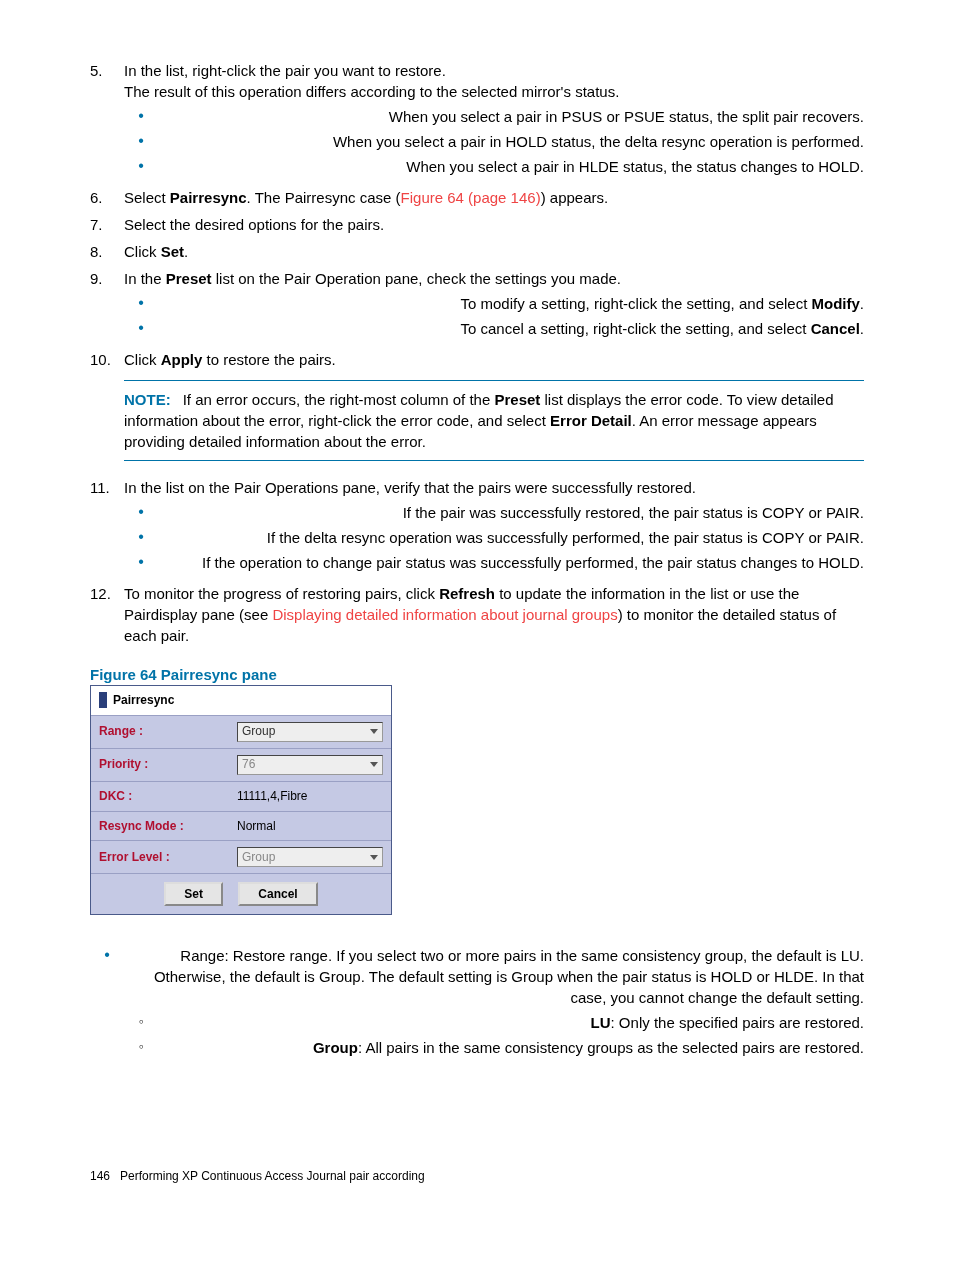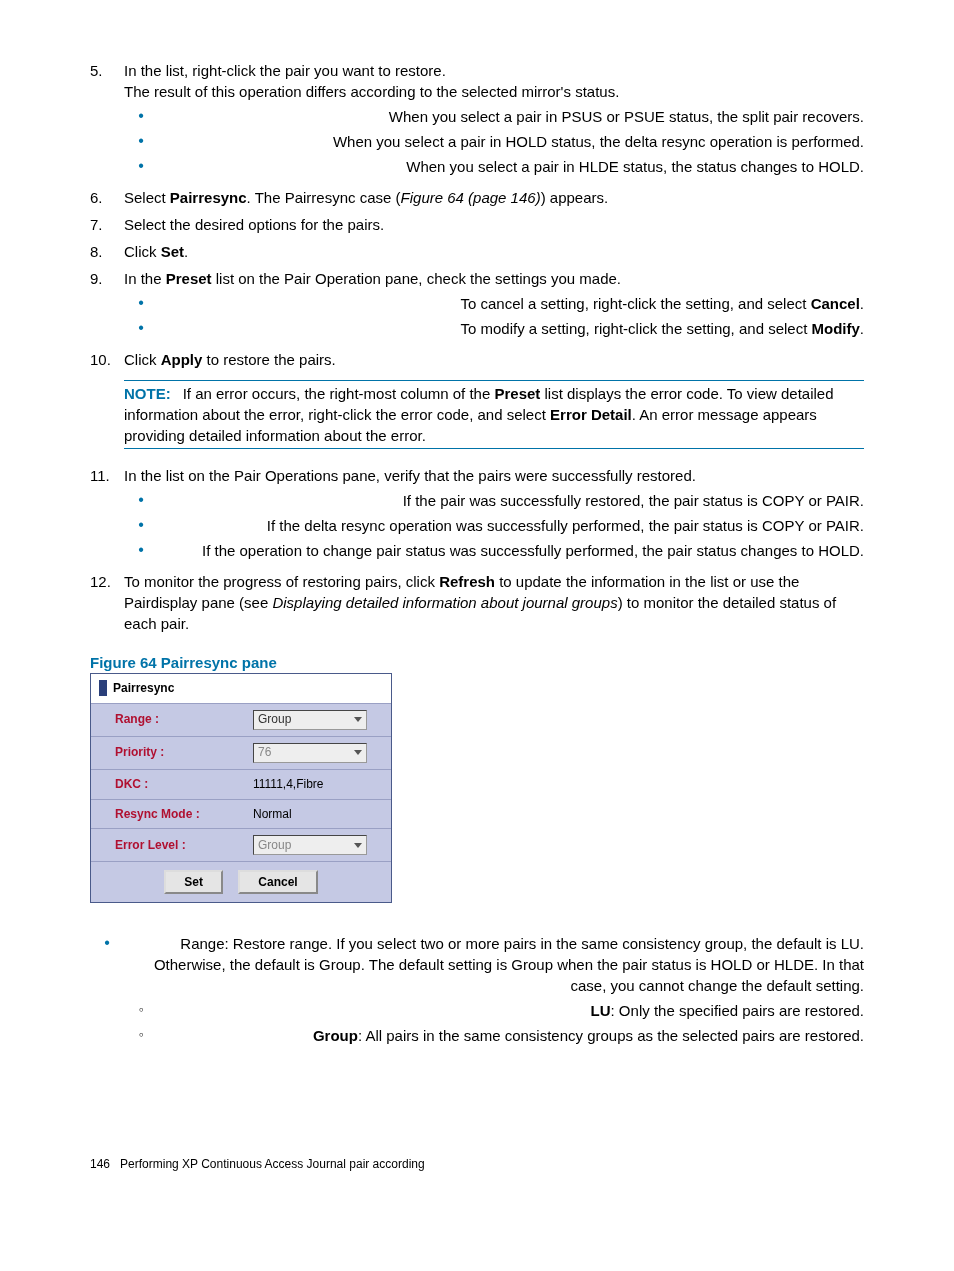--- a/index.html
+++ b/index.html
@@ -66,26 +66,26 @@
     content: "◦";
     color: #333;
     font-size: 14px;
     width: 34px;
     flex-shrink: 0;
     text-align: center;
     line-height: 1.3;
   }
   ul.subsub > li > .txt { flex: 1; }
 
-  .link { color: #000000; font-style: italic; }
+  .link { color: #ef4444; }
   .bold { font-weight: bold; }
   .note-block {
     border-top: 1px solid #0073a8;
     border-bottom: 1px solid #0073a8;
-    padding: 2px 0;
+    padding: 8px 0;
     margin: 10px 0;
   }
   .note-label { color: #0073a8; font-weight: bold; margin-right: 12px; }
 
   .fig-caption { color: #0073a8; font-weight: bold; margin: 18px 0 0 0; font-size: 15px; }
 
   
   .dialog {
     width: 300px;
     border: 1px solid #4a5a8a;
@@ -100,21 +100,21 @@
     border-bottom: 1px solid #9aa0c4;
     display: flex;
     align-items: center;
     font-weight: bold;
     color: #000;
   }
   .dialog .titlebar .bar {
     width: 8px; height: 16px; background: #2a3f7a; margin-right: 6px;
   }
   .dialog table { width: 100%; border-collapse: collapse; }
-  .dialog td { padding: 6px 24px; border-bottom: 1px solid #9aa0c4; }
+  .dialog td { padding: 6px 8px; border-bottom: 1px solid #9aa0c4; }
   .dialog td.lbl { color: #b01030; font-weight: bold; width: 46%; }
   .dialog .dd {
     background: #eee; border: 1px inset #999; height: 18px;
     flex: 1; padding: 0 4px; display: flex; align-items: center;
     justify-content: space-between; color: #333;
   }
   .dialog .dd.disabled { color: #888; gap: 24px; }
   .dialog .btnrow {
     padding: 8px; text-align: center;
   }
@@ -176,24 +176,24 @@
       <span>Click </span><span class="bold">Set</span><span>.</span>
     </div>
   </li>
 
   <li>
     <div class="num">9.</div>
     <div class="body">
       <span>In the </span><span class="bold">Preset</span><span> list on the Pair Operation pane, check the settings you made.</span>
       <ul class="sub">
         <li>
+              <span class="txt"><span>To modify a setting, right-click the setting, and select </span><span class="bold">Modify</span><span>.</span></span>
+            </li>
+        <li>
               <span class="txt"><span>To cancel a setting, right-click the setting, and select </span><span class="bold">Cancel</span><span>.</span></span>
-            </li>
-        <li>
-              <span class="txt"><span>To modify a setting, right-click the setting, and select </span><span class="bold">Modify</span><span>.</span></span>
             </li>
       </ul>
     </div>
   </li>
 
   <li>
     <div class="num">10.</div>
     <div class="body">
       <div>
         <span>Click </span><span class="bold">Apply</span><span> to restore the pairs.</span>

